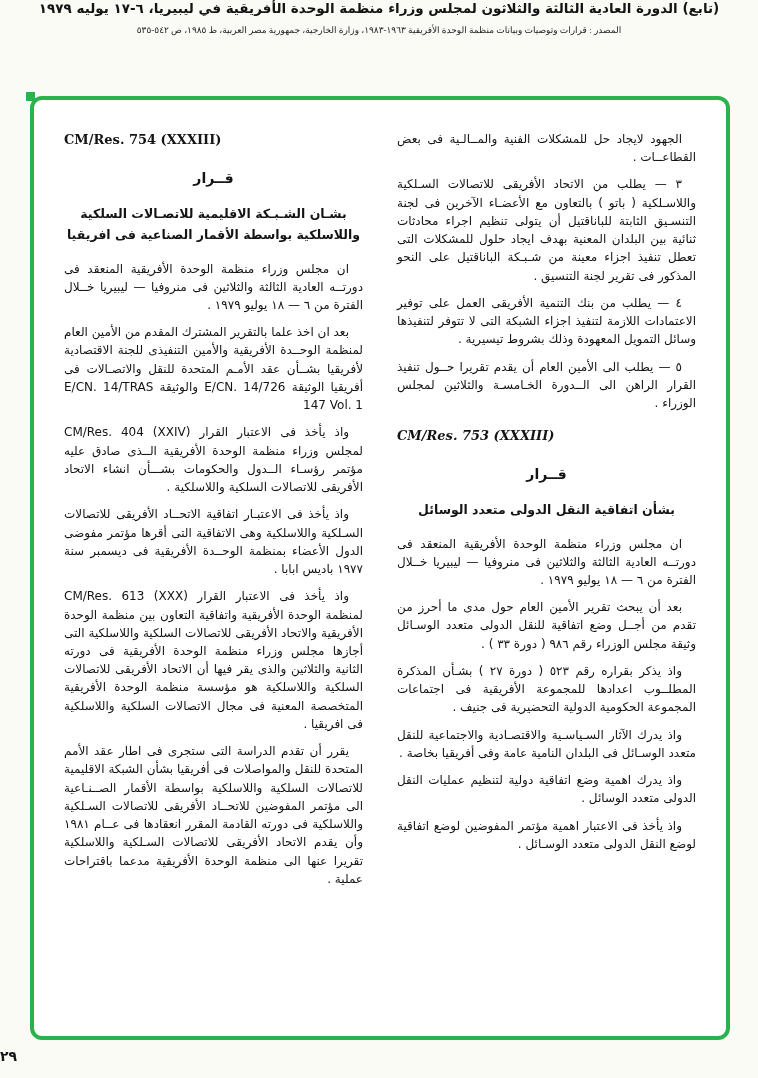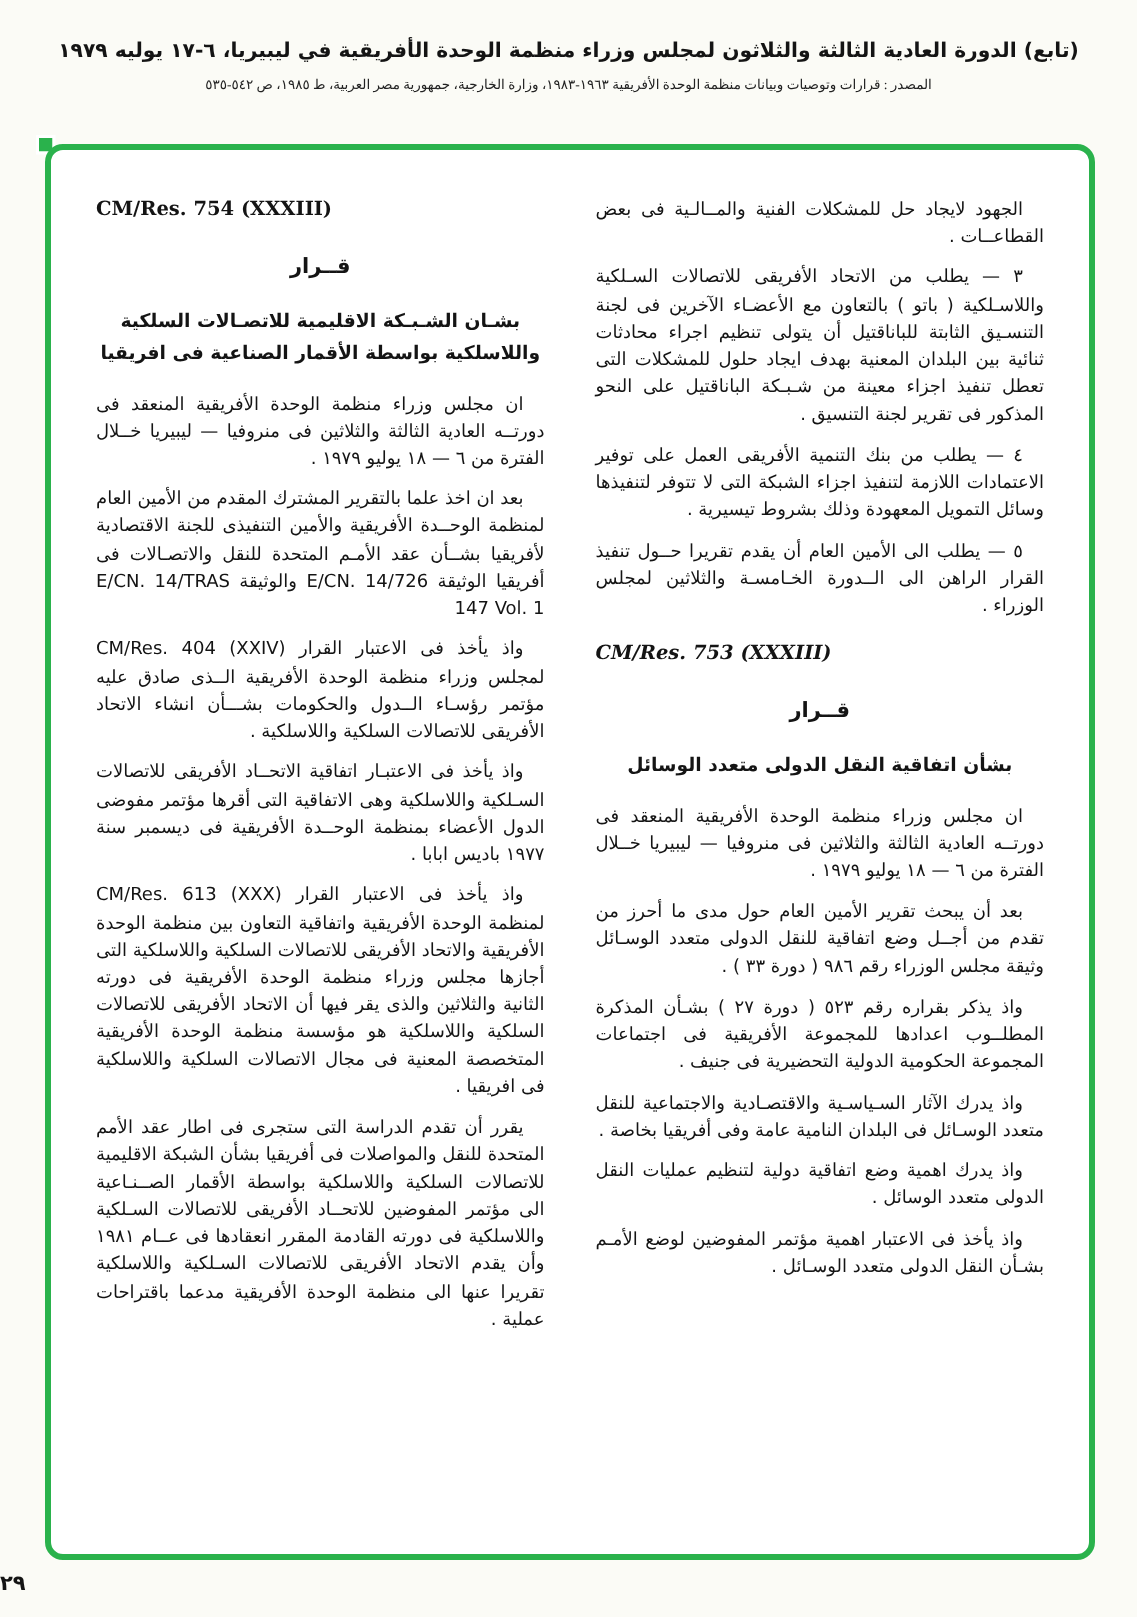--- a/index.html
+++ b/index.html
@@ -3,21 +3,21 @@
 <meta charset="utf-8">
 <style>
   * { margin: 0; padding: 0; box-sizing: border-box; }
   html, body { width: 758px; height: 1078px; }
   body {
     background: #fbfbf6;
     font-family: "DejaVu Sans", sans-serif;
     color: #141414;
     overflow: hidden;
   }
-  .page { position: relative; width: 758px; height: 1078px; padding-top: 26px; }
+  .page { position: relative; width: 758px; height: 1078px; }
 
   
   .header { text-align: center; direction: rtl; padding: 0 20px; }
   .header-title { font-size: 13.5px; font-weight: bold; letter-spacing: .2px; }
   .source-line { font-size: 9px; margin-top: 9px; color: #222; font-family: Liberation Serif, serif; }
 
   
   .doc-box {
     position: absolute;
     left: 30px; right: 28px;
@@ -107,21 +107,21 @@
 
         <div class="res-id">CM/Res. 753 (XXXIII)</div>
         <div class="decision-heading">قــرار</div>
         <div class="subject">بشأن اتفاقية النقل الدولى متعدد الوسائل</div>
 
         <p>ان مجلس وزراء منظمة الوحدة الأفريقية المنعقد فى دورتــه العادية الثالثة والثلاثين فى منروفيا — ليبيريا خــلال الفترة من ٦ — ١٨ يوليو ١٩٧٩ .</p>
         <p>بعد أن يبحث تقرير الأمين العام حول مدى ما أحرز من تقدم من أجــل وضع اتفاقية للنقل الدولى متعدد الوسـائل وثيقة مجلس الوزراء رقم ٩٨٦ ( دورة ٣٣ ) .</p>
         <p>واذ يذكر بقراره رقم ٥٢٣ ( دورة ٢٧ ) بشـأن المذكرة المطلــوب اعدادها للمجموعة الأفريقية فى اجتماعات المجموعة الحكومية الدولية التحضيرية فى جنيف .</p>
         <p>واذ يدرك الآثار السـياسـية والاقتصـادية والاجتماعية للنقل متعدد الوسـائل فى البلدان النامية عامة وفى أفريقيا بخاصة .</p>
         <p>واذ يدرك اهمية وضع اتفاقية دولية لتنظيم عمليات النقل الدولى متعدد الوسائل .</p>
-        <p>واذ يأخذ فى الاعتبار اهمية مؤتمر المفوضين لوضع الأمـم بشـأن النقل الدولى متعدد الوسـائل .</p>
+        <p>واذ يأخذ فى الاعتبار اهمية مؤتمر المفوضين لوضع اتفاقية لوضع النقل الدولى متعدد الوسـائل .</p>
       </div>
 
       <div class="col left-col">
         <div class="res-id">CM/Res. 754 (XXXIII)</div>
         <div class="decision-heading">قــرار</div>
         <div class="subject">بشـان الشـبـكة الاقليمية للاتصـالات السلكية واللاسلكية بواسطة الأقمار الصناعية فى افريقيا</div>
 
         <p>ان مجلس وزراء منظمة الوحدة الأفريقية المنعقد فى دورتــه العادية الثالثة والثلاثين فى منروفيا — ليبيريا خــلال الفترة من ٦ — ١٨ يوليو ١٩٧٩ .</p>
         <p>بعد ان اخذ علما بالتقرير المشترك المقدم من الأمين العام لمنظمة الوحــدة الأفريقية والأمين التنفيذى للجنة الاقتصادية لأفريقيا بشــأن عقد الأمـم المتحدة للنقل والاتصـالات فى أفريقيا الوثيقة E/CN. 14/726 والوثيقة E/CN. 14/TRAS 147 Vol. 1</p>
         <p>واذ يأخذ فى الاعتبار القرار CM/Res. 404 (XXIV) لمجلس وزراء منظمة الوحدة الأفريقية الــذى صادق عليه مؤتمر رؤسـاء الــدول والحكومات بشـــأن انشاء الاتحاد الأفريقى للاتصالات السلكية واللاسلكية .</p>

